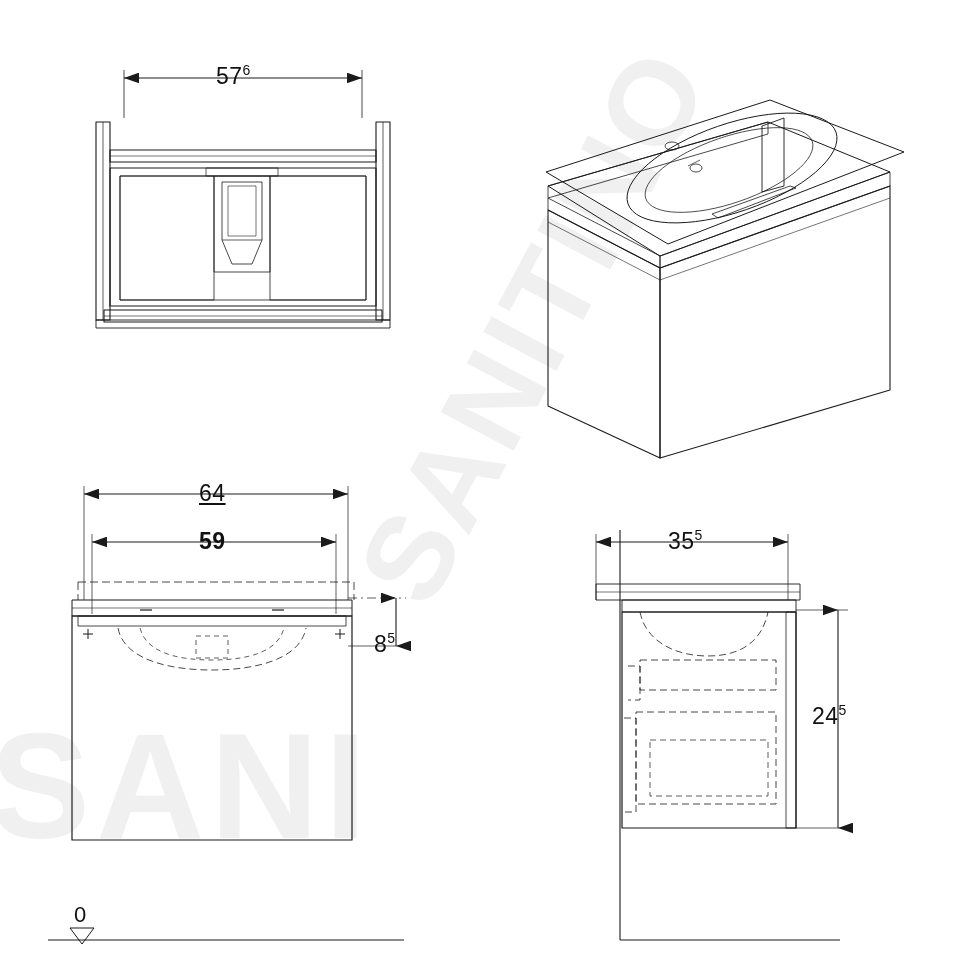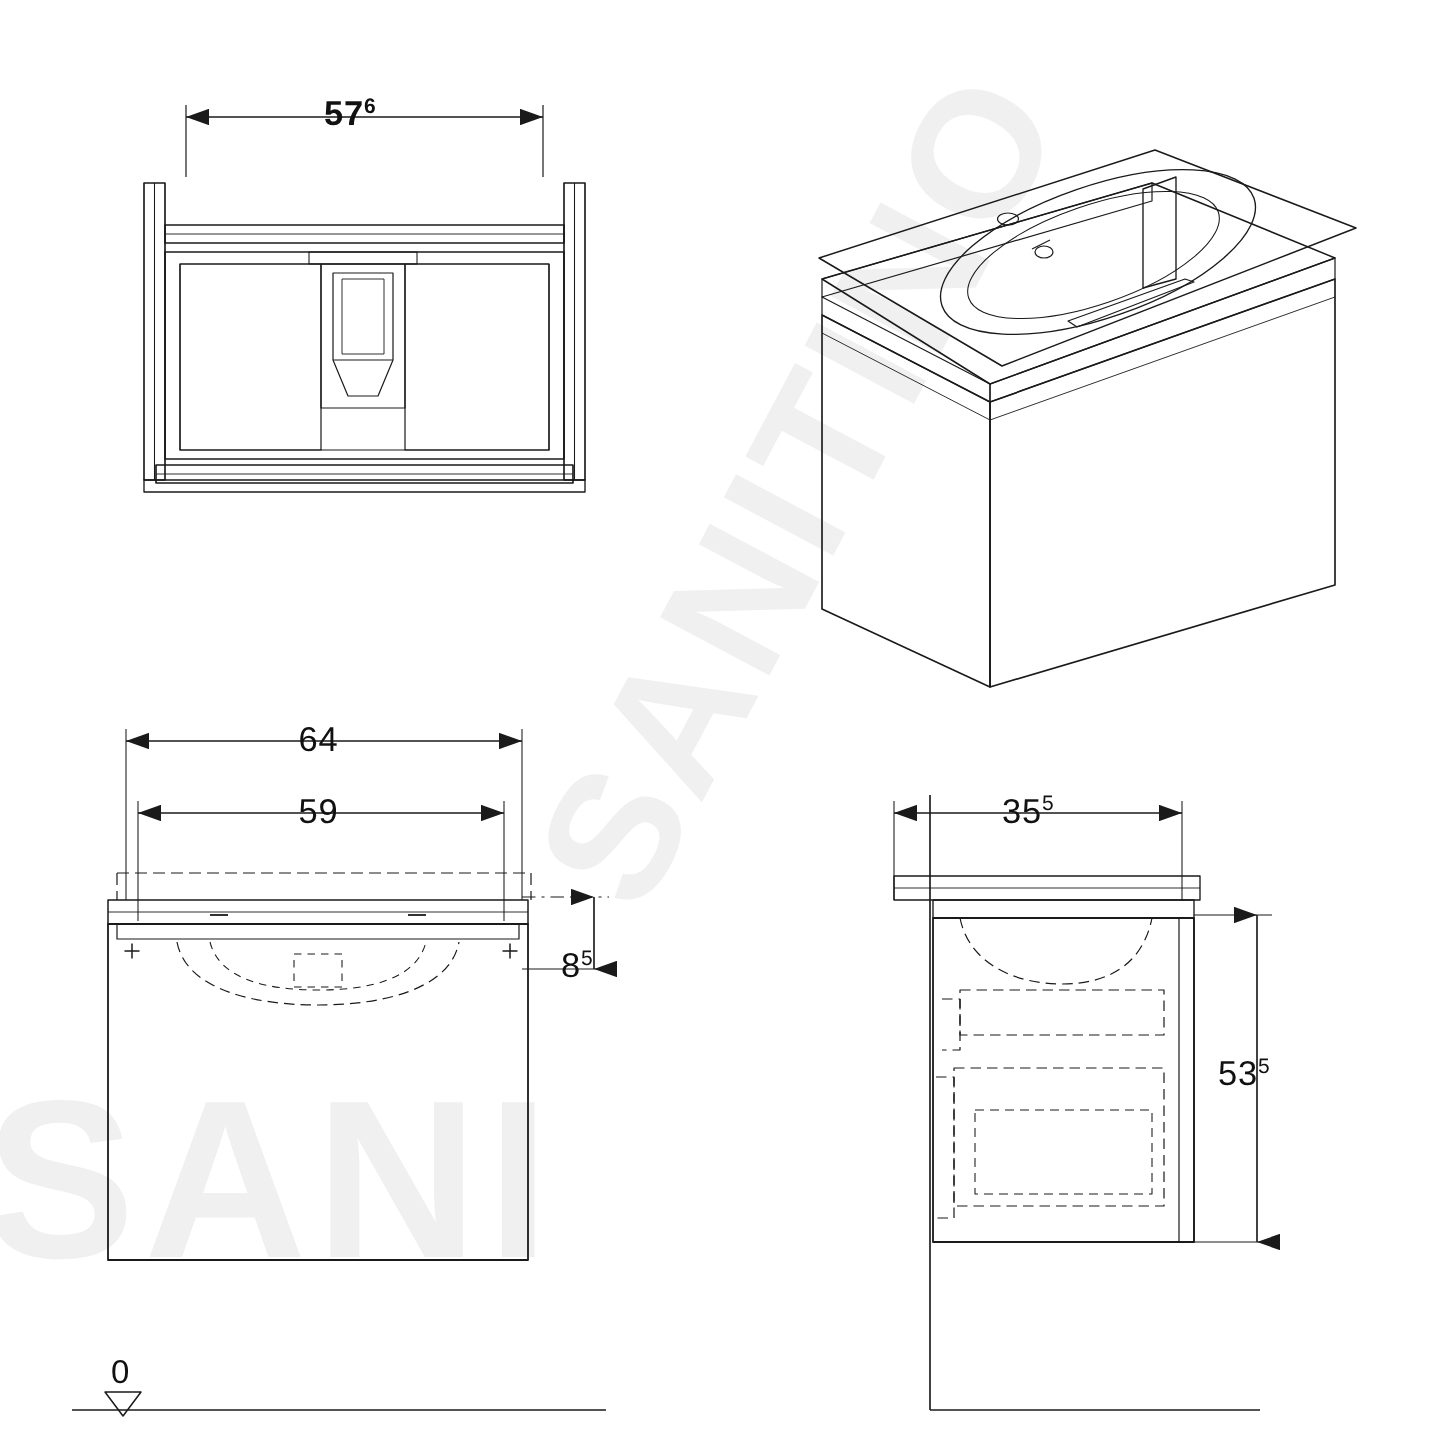--- a/index.html
+++ b/index.html
@@ -231,27 +231,27 @@
 
       <g>
         <line x1="48" y1="940" x2="404" y2="940" stroke-width="1.1"></line>
         <path d="M70,928 L94,928 L82,944 Z" stroke-width="1.0"></path>
         <line x1="620" y1="940" x2="840" y2="940" stroke-width="1.1"></line>
       </g>
 
     </g>
   </svg>
 
-  <div class="dimtext" style="left:216px; top:62px;font-weight:bold;"><span>57</span><sup>6</sup></div>
-
-  <div class="dimtext" style="left:199px; top:479px;"><span>64</span><sup></sup></div>
-
-  <div class="dimtext" style="left:199px; top:527px;"><span>59</span><sup></sup></div>
+  <div class="dimtext" style="left:216px; top:62px;"><span>57</span><sup>6</sup></div>
+
+  <div class="dimtext" style="left:199px; top:479px;text-decoration:underline;"><span>64</span><sup></sup></div>
+
+  <div class="dimtext" style="left:199px; top:527px;font-weight:bold;"><span>59</span><sup></sup></div>
 
   <div class="dimtext" style="left:374px; top:630px;"><span>8</span><sup>5</sup></div>
 
   <div class="dimtext" style="left:668px; top:527px;"><span>35</span><sup>5</sup></div>
 
-  <div class="dimtext" style="left:812px; top:702px;"><span>53</span><sup>5</sup></div>
+  <div class="dimtext" style="left:812px; top:702px;"><span>24</span><sup>5</sup></div>
 
   <div class="zero-label" style="left:74px; top:902px;">0</div>
 
 </div>
 
 </body></html>

